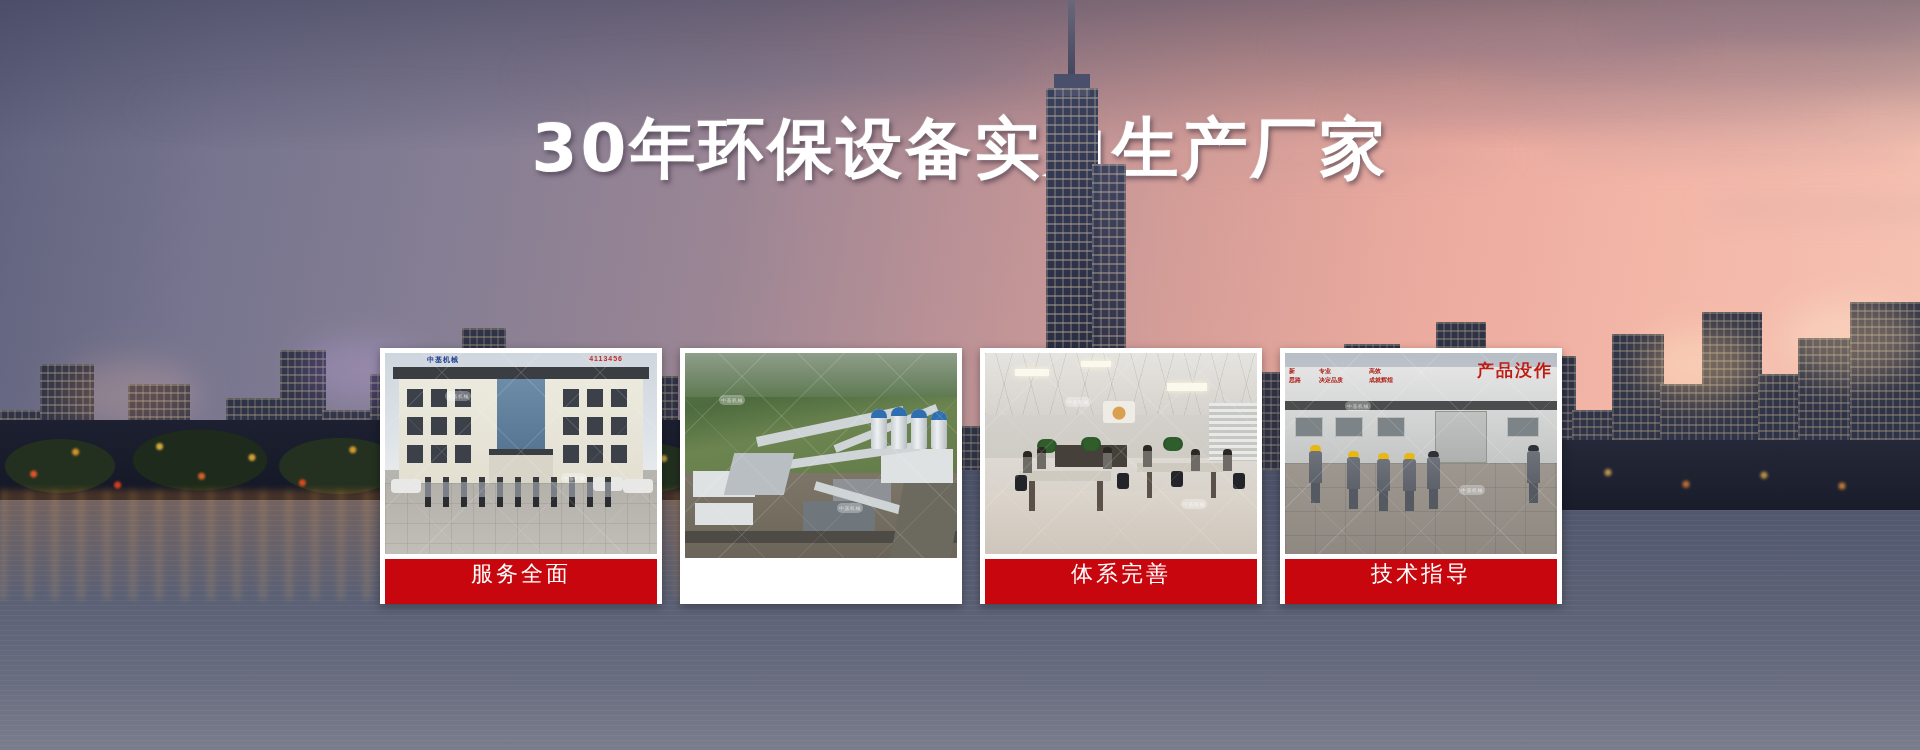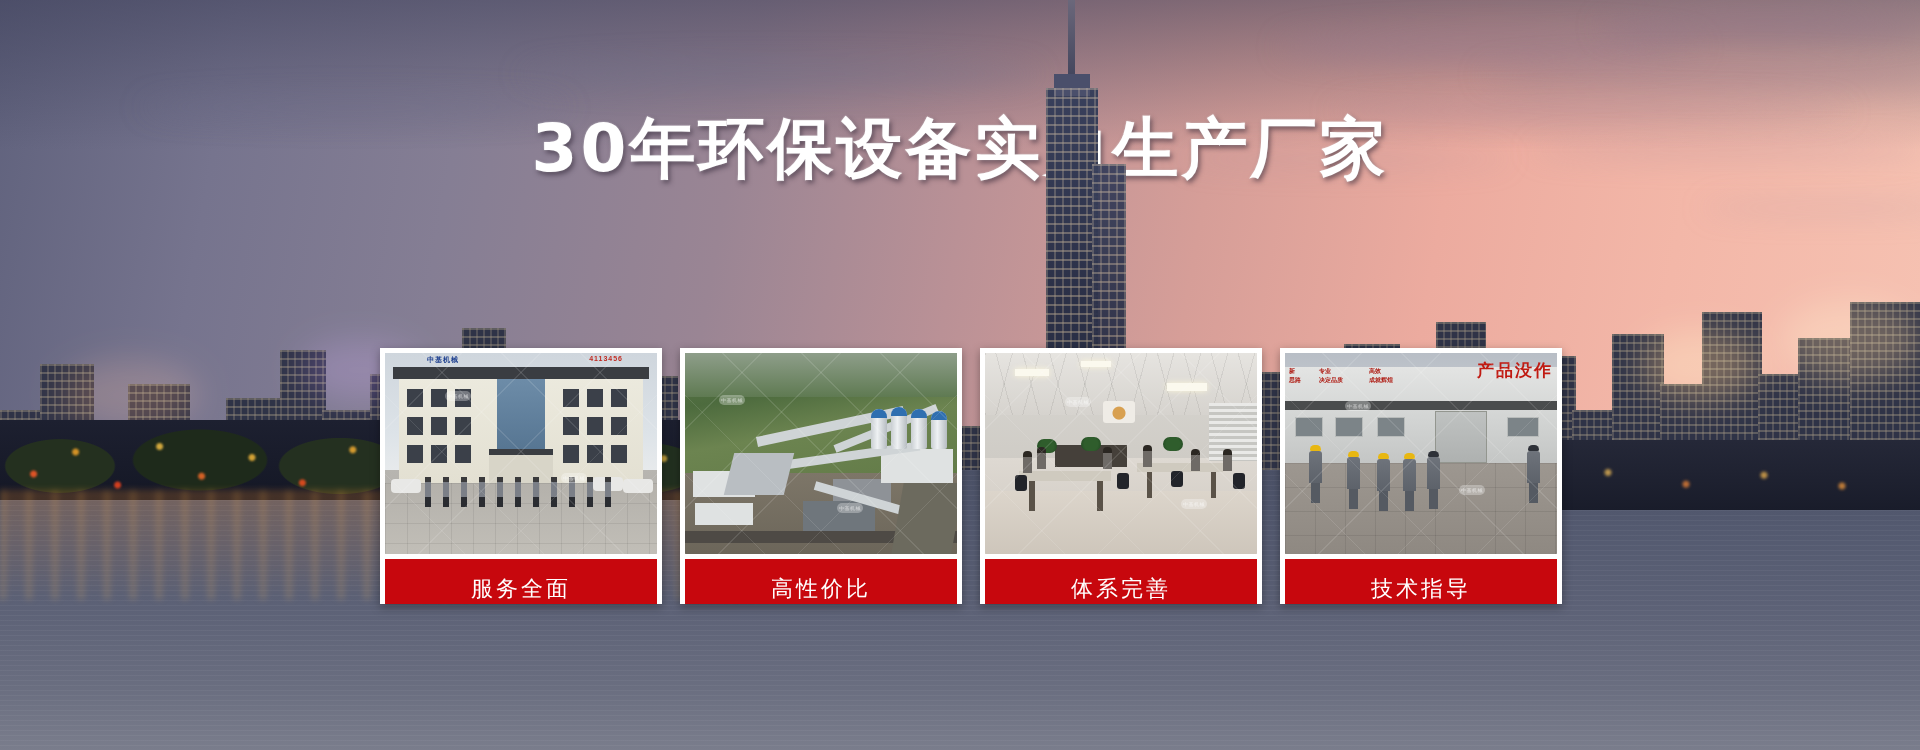--- a/index.html
+++ b/index.html
@@ -187,21 +187,21 @@
       repeating-linear-gradient(45deg,  rgba(255,255,255,.22) 0 1px, transparent 1px 56px),
       repeating-linear-gradient(-45deg, rgba(255,255,255,.22) 0 1px, transparent 1px 56px);
   }
   .photo .wmdot{
     position:absolute; z-index:6; width:26px; height:10px; border-radius:5px;
     background:rgba(255,255,255,.30); font-size:5px; color:rgba(255,255,255,.6);
     text-align:center; line-height:10px; letter-spacing:.5px;
   }
   .caption{
     height:46px; margin:5px 0 0 0; background:#c7070d;
-    display:flex; align-items:flex-end; justify-content:center;
+    display:flex; align-items:flex-start; justify-content:center;
   }
   .caption span{
     font-family:"DejaVu Sans","Liberation Sans",sans-serif;
     font-size:22px; color:#ffffff; letter-spacing:3px; white-space:nowrap;
   }
 
   
   .p1-sky{ position:absolute; inset:0; background:linear-gradient(180deg,#cfd6dd 0%,#dde3e8 40%,#e7eaec 58%, #b7b5b0 58%, #adaaa5 100%); }
   .p1-bldg{ position:absolute; left:14px; top:22px; width:244px; height:108px;
             background:linear-gradient(180deg,#eceade 0%,#e3e0d2 100%); }
@@ -441,23 +441,20 @@
           </div>
         <div class="p2-silo" style="left:246px; top:58px; height:38px;">
             <i></i>
           </div>
         <div class="p2-road" style="left:0px;   top:178px; width:272px; height:12px; background:#4e4a45;"></div>
         <div class="p2-road" style="left:212px; top:130px; width:60px;  height:76px; background:#6c6a5e; transform:skewX(-10deg);"></div>
         <div class="wm"></div>
         <div class="wmdot" style="left:34px; top:42px;">中基机械</div>
         <div class="wmdot" style="left:152px; top:150px;">中基机械</div>
       </div>
-      <div class="caption">
-        <span>高性价比</span>
-      </div>
     </div>
 
     <div class="card">
       <div class="photo">
         <div class="p3-wall"></div>
         <div class="p3-ceil"></div>
         <div class="p3-lamp" style="left:30px;  top:16px; width:34px; height:7px;"></div>
         <div class="p3-lamp" style="left:96px;  top:8px;  width:30px; height:6px;"></div>
         <div class="p3-lamp" style="left:182px; top:30px; width:40px; height:8px;"></div>
         <div class="p3-logo"></div>

